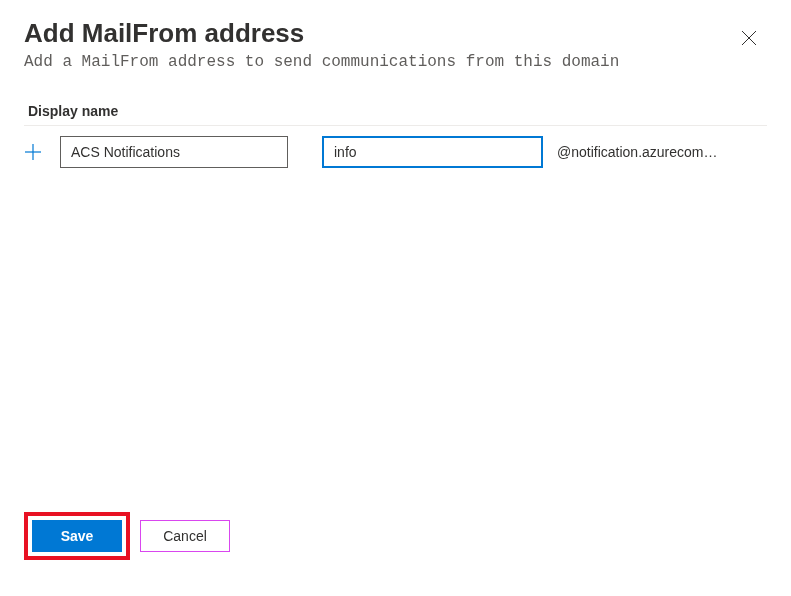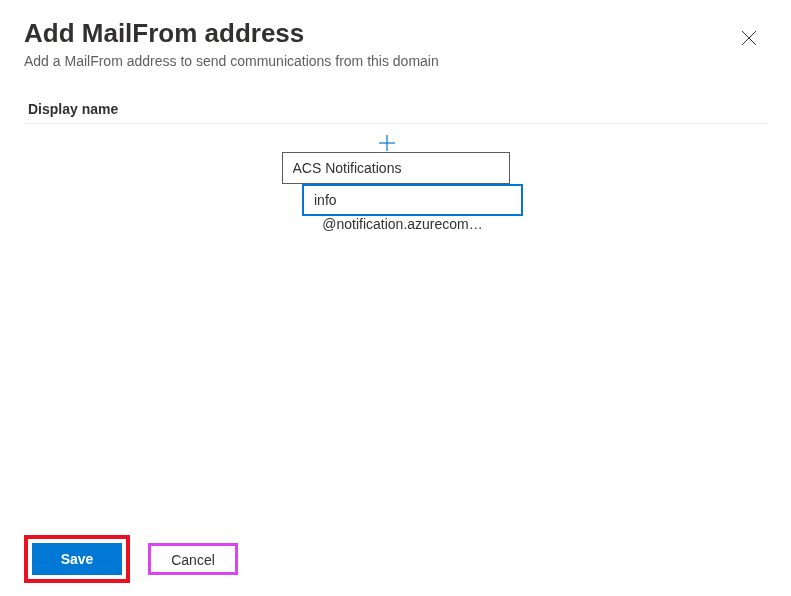--- a/index.html
+++ b/index.html
@@ -24,22 +24,23 @@
     .header-text {
       flex: 1;
     }
     .title {
       font-size: 26px;
       font-weight: 600;
       color: #323130;
       margin-bottom: 4px;
     }
     .subtitle {
-      font-size: 14px;
+      font-size: 16px;
       color: #605e5c;
+      font-family: Liberation Mono, monospace;
     }
     .close-btn {
       background: none;
       border: none;
       cursor: pointer;
       padding: 6px;
       margin-top: 6px;
       margin-right: 4px;
     }
     .close-btn svg {
@@ -75,21 +76,20 @@
     .divider {
       height: 1px;
       background: #edebe9;
       margin: 0 24px 10px 24px;
     }
     .inputs-row {
       display: flex;
       align-items: center;
       padding: 0 24px;
       gap: 0;
-      flex-direction: column;
     }
     .add-icon {
       width: 36px;
       display: flex;
       justify-content: flex-start;
       align-items: center;
       cursor: pointer;
     }
     .add-icon svg {
       width: 18px;
@@ -122,24 +122,24 @@
       font-size: 14px;
       color: #323130;
       margin-left: 14px;
       white-space: nowrap;
       overflow: hidden;
       text-overflow: ellipsis;
       max-width: 192px;
     }
     .footer {
       position: absolute;
-      bottom: 13px;
+      bottom: 36px;
       left: 24px;
       display: flex;
-      gap: 18px;
+      gap: 10px;
       align-items: center;
     }
     .save-wrapper {
       border: 4px solid #e81123;
       padding: 4px;
       display: inline-block;
     }
     .btn-save {
       background: #0078d4;
       color: #ffffff;
@@ -148,21 +148,21 @@
       font-weight: 600;
       padding: 6px 24px;
       cursor: pointer;
       font-family: inherit;
       min-width: 90px;
       height: 32px;
     }
     .btn-cancel {
       background: #ffffff;
       color: #323130;
-      border: 3px solid #d946ef;
+      border: 1px solid #d946ef;
       font-size: 14px;
       padding: 6px 20px;
       cursor: pointer;
       font-family: inherit;
       min-width: 90px;
       height: 32px;
     }
   </style>
 </head>
 <body>

